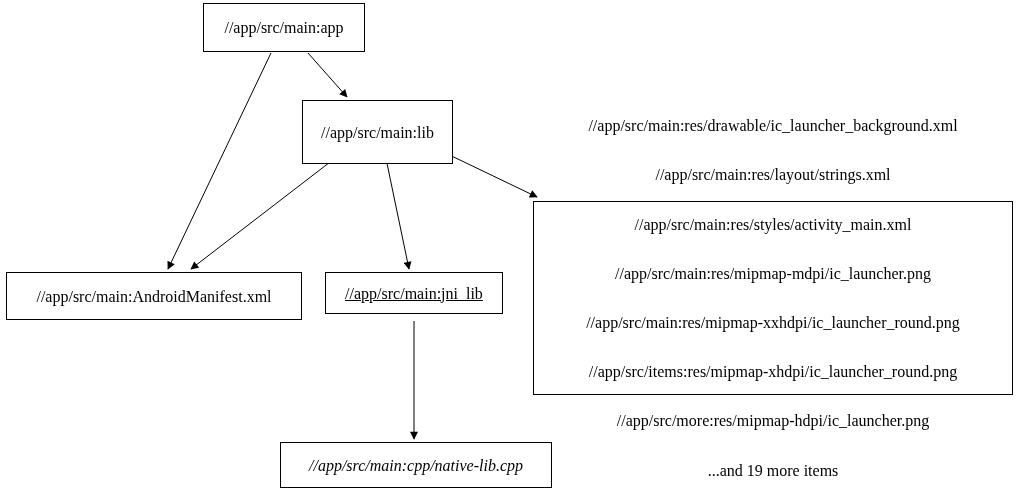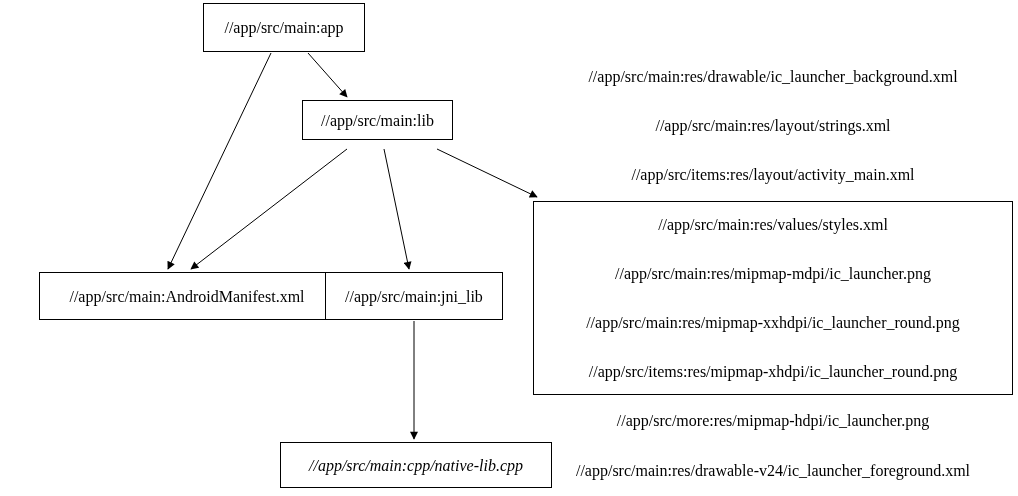--- a/index.html
+++ b/index.html
@@ -40,23 +40,23 @@
     font-size: 16px;
     line-height: 19px;
     white-space: nowrap;
   }
   .node.multi {
     flex-direction: column;
     line-height: 19.2px;
   }
   
   .n-app        { left: 203px; top: 3px;   width: 162px; height: 49px; }
-  .n-lib        { left: 302px; top: 100px; width: 151px; height: 40px; }
-  .n-manifest   { left: 6px;   top: 272px; width: 296px; height: 48px; margin-left: 33px; }
-  .n-jnilib     { left: 325px; top: 272px; width: 178px; height: 48px; }
+  .n-lib        { left: 302px; top: 100px; width: 151px; height: 64px; }
+  .n-manifest   { left: 6px;   top: 272px; width: 296px; height: 48px; }
+  .n-jnilib     { left: 325px; top: 272px; width: 178px; height: 42px; text-decoration: underline; }
   .n-resgroup   { left: 533px; top: 201px; width: 480px; height: 194px; gap: 30px; }
   .n-nativecpp  { left: 280px; top: 442px; width: 272px; height: 46px; font-style: italic; }
 </style>
 </head>
 <body>
 
 <div id="graph-canvas">
 
   <svg class="edges" viewBox="0 0 1018 496" xmlns="http://www.w3.org/2000/svg">
     <defs>
@@ -84,27 +84,25 @@
     <span>//app/src/main:AndroidManifest.xml</span>
   </div>
 
   <div class="node n-jnilib">
     <span>//app/src/main:jni_lib</span>
   </div>
 
   <div class="node multi n-resgroup">
     <span>//app/src/main:res/drawable/ic_launcher_background.xml</span>
     <span>//app/src/main:res/layout/strings.xml</span>
-    <span>//app/src/items:res/layout/activity_main.xml</span>
-    <span>//app/src/main:res/values/styles.xml</span>
+    <span>//app/src/main:res/styles/activity_main.xml</span>
     <span>//app/src/main:res/mipmap-mdpi/ic_launcher.png</span>
     <span>//app/src/main:res/mipmap-xxhdpi/ic_launcher_round.png</span>
     <span>//app/src/items:res/mipmap-xhdpi/ic_launcher_round.png</span>
     <span>//app/src/more:res/mipmap-hdpi/ic_launcher.png</span>
-    <span>//app/src/main:res/drawable-v24/ic_launcher_foreground.xml</span>
     <span>...and 19 more items</span>
   </div>
 
   <div class="node n-nativecpp">
     <span>//app/src/main:cpp/native-lib.cpp</span>
   </div>
 
 </div>
 
 </body></html>

